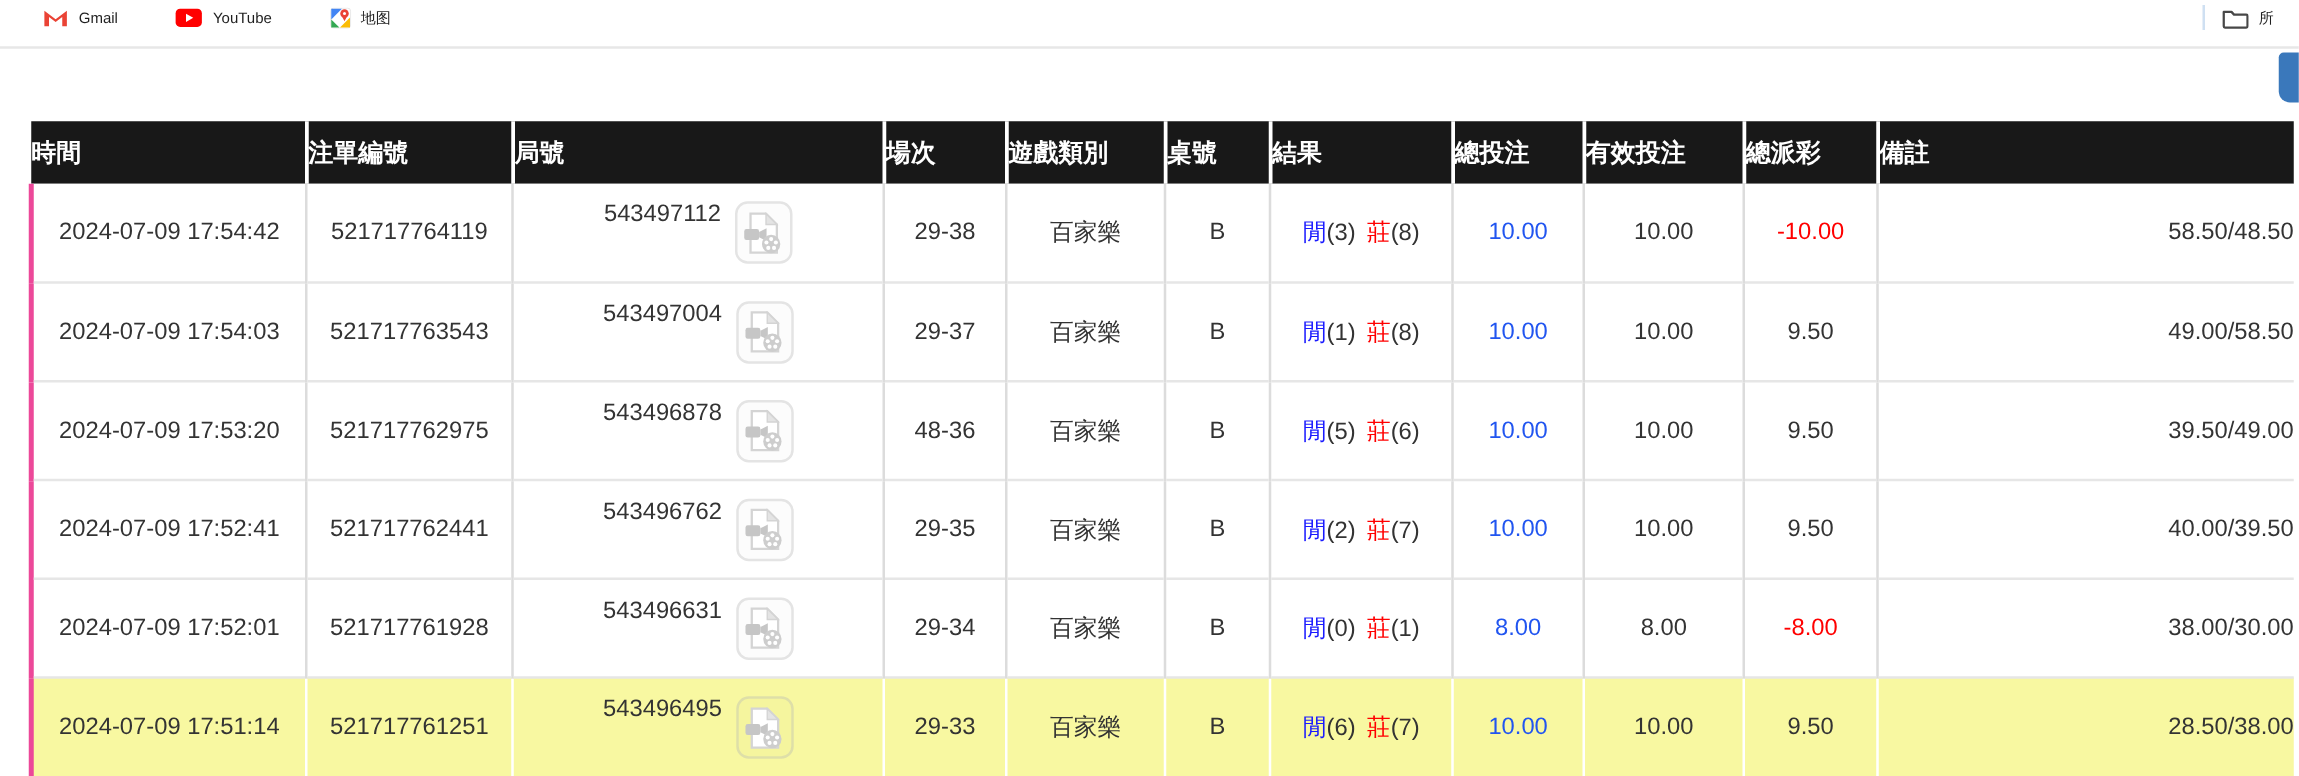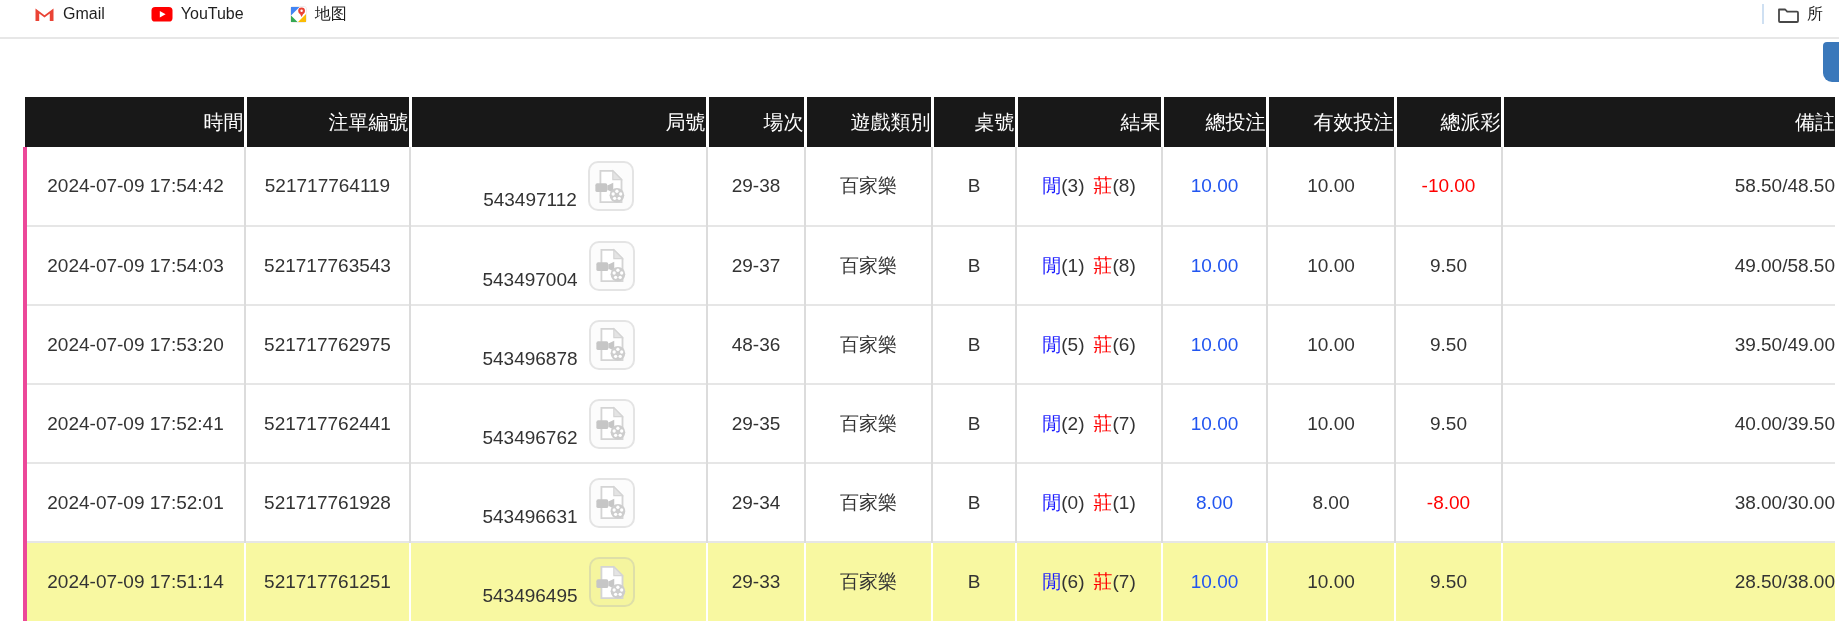--- a/index.html
+++ b/index.html
@@ -6,49 +6,49 @@
   body{
     width:1839px;height:621px;overflow:hidden;background:#fff;
     font-family:"Liberation Sans","DejaVu Sans",sans-serif;
     position:relative;
   }
   
   .bm-bar{position:absolute;top:0;left:0;width:1839px;height:37px;background:#fff;}
   .chrome-divider{position:absolute;top:37px;left:0;width:1839px;height:2px;background:#e7e7e7;}
   .bm-items{position:absolute;top:0;left:34px;height:28px;display:flex;align-items:center;gap:46px;}
   .bm-item{display:flex;align-items:center;gap:8px;cursor:pointer;white-space:nowrap;}
-  .bm-label{font-size:16px;color:#1f1f1f;}
+  .bm-label{font-size:12px;color:#1f1f1f;}
   .bm-right{position:absolute;top:0;left:1762px;height:28px;display:flex;align-items:center;gap:13px;}
   .bm-sep{width:2px;height:20px;background:#cfe0f2;}
   .bm-icon{display:inline-flex;}
   
   .scroll-thumb{position:absolute;top:42px;right:0;width:16px;height:40px;
     background:var(--scrollbar_blue,#3a78bb);border-radius:4px 0 0 9px;cursor:pointer;}
   
   .table-wrap{position:absolute;top:97px;left:23px;width:1810px;}
   table{border-collapse:collapse;table-layout:fixed;width:1810px;}
   thead th{
-    background:var(--header_bg,#181818);color:#fff;font-weight:normal;font-size:20px;
-    height:50px;padding:0;text-align:right;border-right:3px solid #fff;
+    background:var(--header_bg,#181818);color:#fff;font-weight:bold;font-size:20px;
+    height:50px;padding:0;text-align:left;border-right:3px solid #fff;
   }
   thead th:last-child{border-right:none;}
   tbody td{
     height:79px;padding:0;text-align:center;vertical-align:middle;
     font-size:19px;color:#333;background:#fff;
     border-right:2px solid #dcdcdc;box-sizing:border-box;
   }
   tbody td:first-child{border-left:4px solid #ec4899;}
   tbody td:last-child{border-right:none;text-align:right;}
   tbody tr + tr td{border-top:2px solid #e6e6e6;}
   tr.highlight td{background:var(--highlight_yellow,#f8f8a1);border-right-color:#fff;}
   .player{color:var(--player_blue,#1a1aff);}
   .banker{color:var(--banker_red,#ff0000);margin-left:9px;}
   .blue-amount{color:var(--bet_blue,#2155f0);}
   .negative{color:var(--negative_red,#ff0000);}
-  .round-flex{display:flex;align-items:flex-end;justify-content:center;}
+  .round-flex{display:flex;align-items:flex-start;justify-content:center;}
   .video-btn{
     width:46px;height:50px;margin-left:11px;padding:0;
     border:2px solid #e4e4e4;border-radius:10px;background:#fcfcfc;
     display:inline-flex;align-items:center;justify-content:center;cursor:pointer;
   }
   tr.highlight .video-btn{background:#f5f59e;border-color:#dedfa8;}
 </style>
 </head>
 <body>
 

